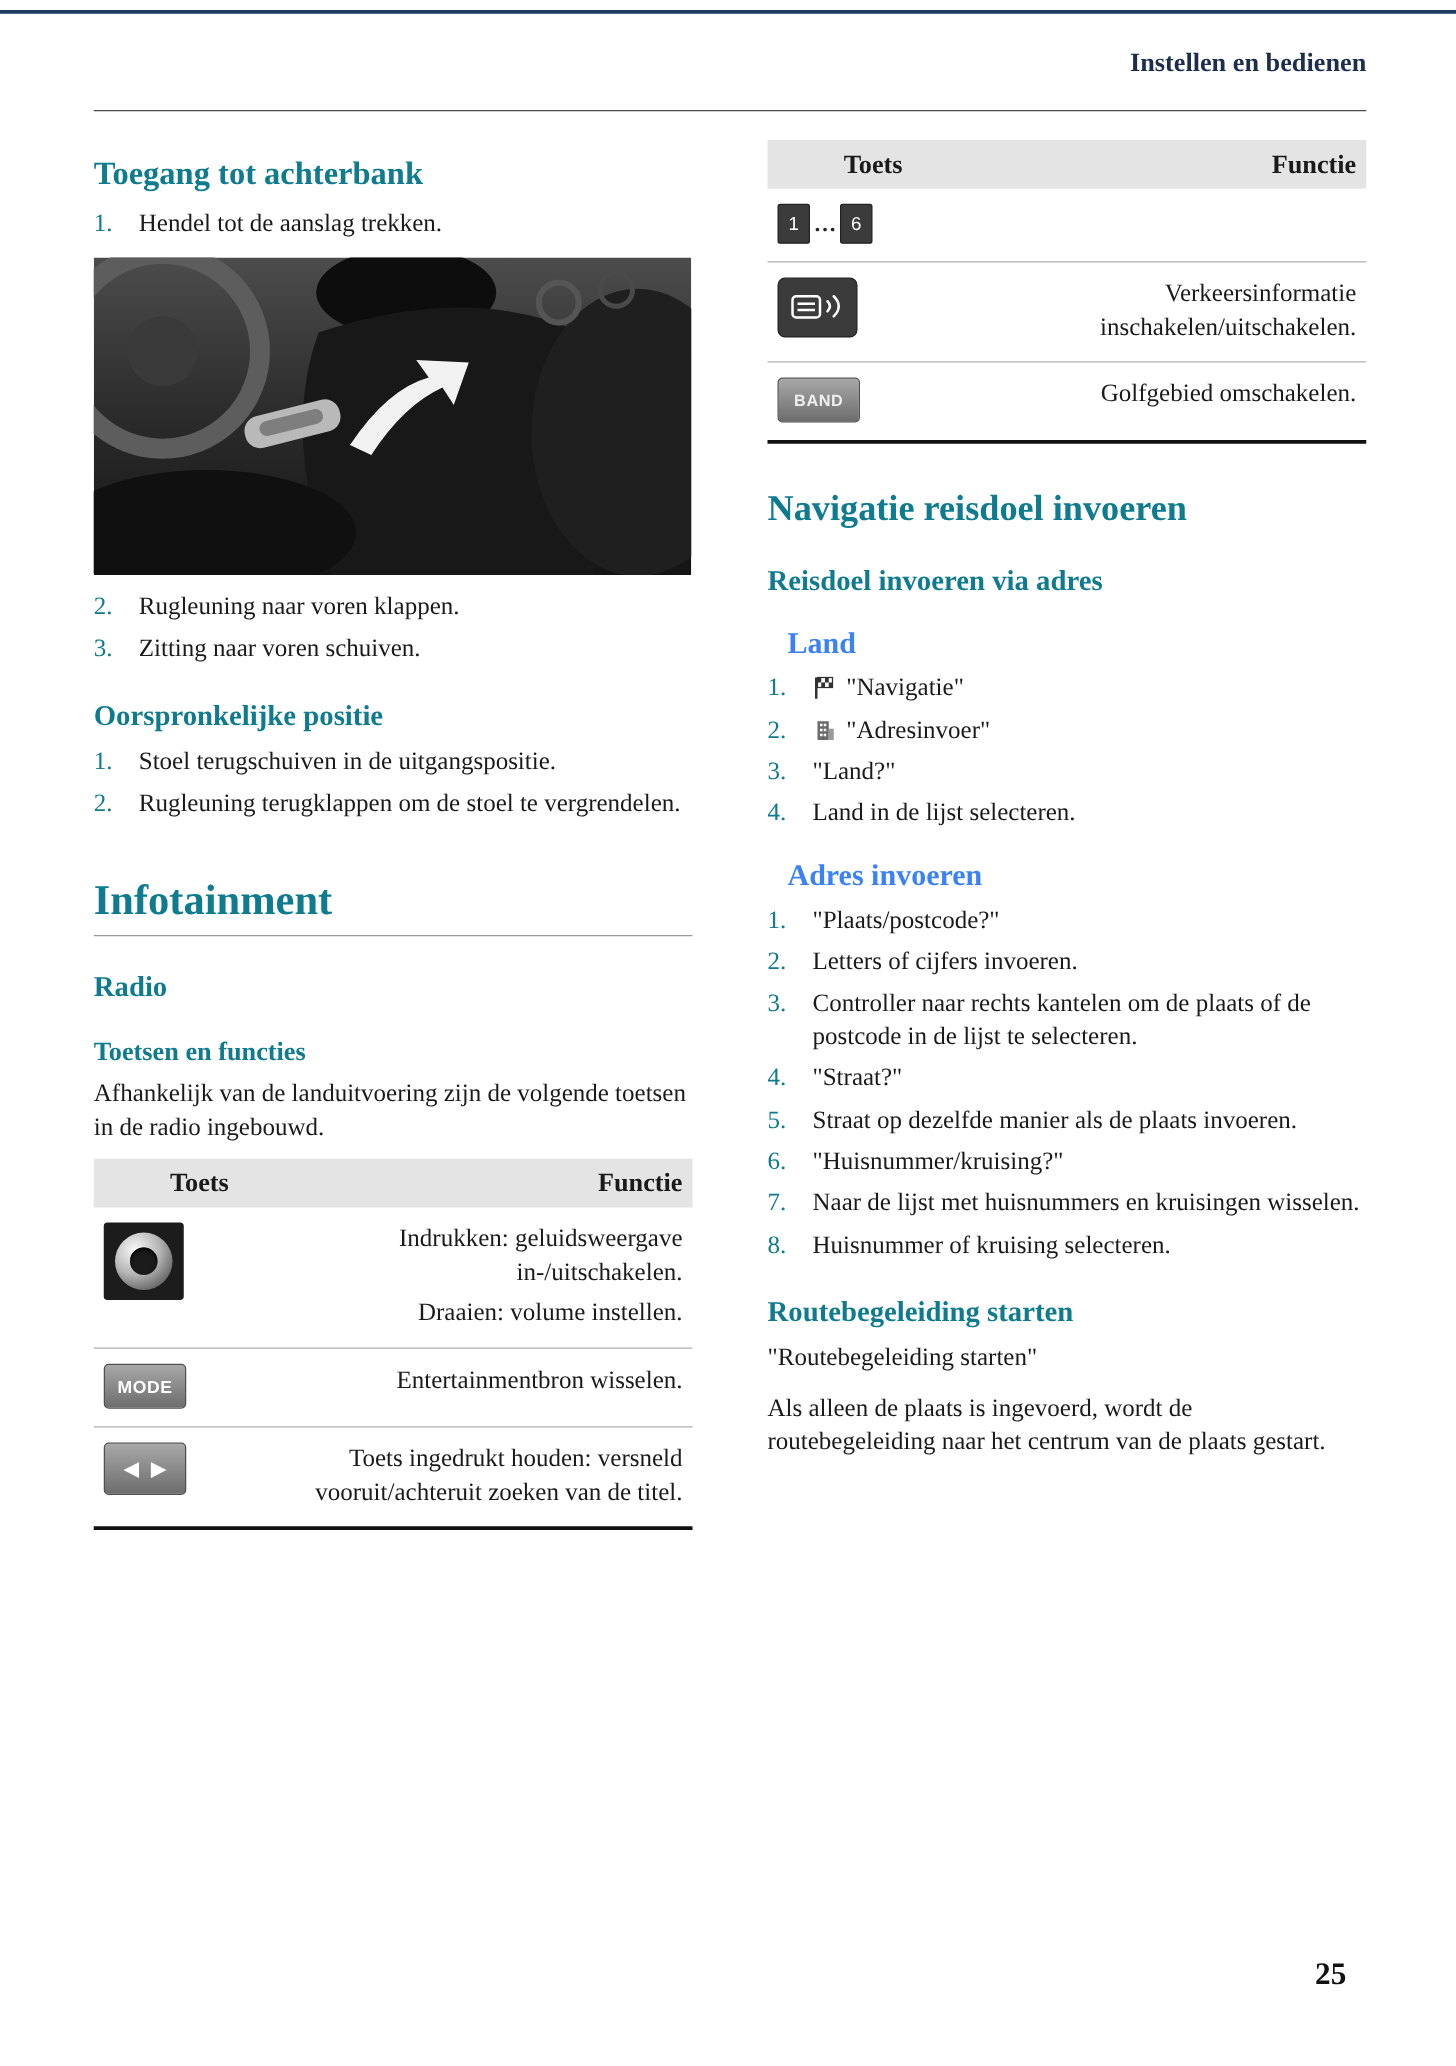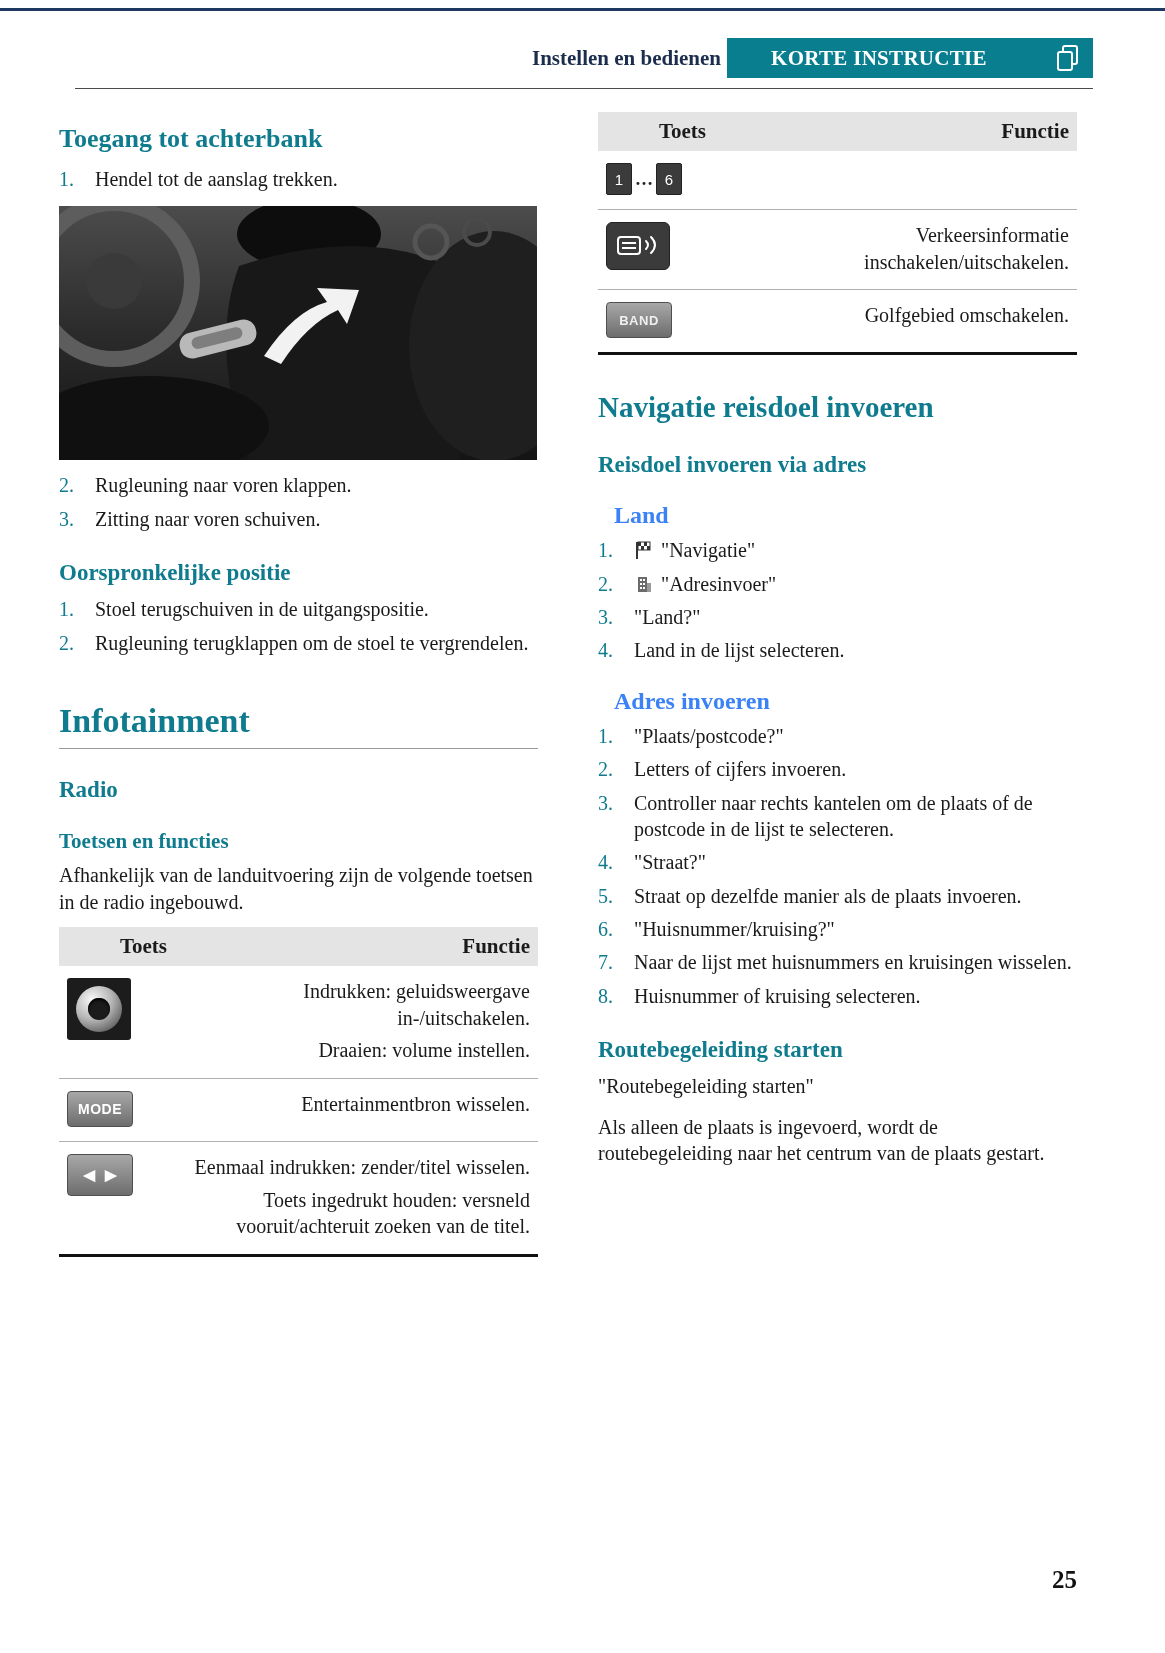--- a/index.html
+++ b/index.html
@@ -11,21 +11,21 @@
     color:#1a1a1a;
     overflow:hidden;
   }
   .topline{position:absolute;top:8px;left:0;width:1165px;height:3px;background:#1e3a63;}
   .hdr{position:absolute;top:38px;left:75px;width:1018px;display:flex;justify-content:flex-end;align-items:center;gap:6px;}
   .hdr-label{color:#1c2d4d;font-weight:bold;font-size:21px;white-space:nowrap;}
   .badge{background:#087e8f;color:#fff;display:flex;align-items:center;justify-content:space-between;
          width:366px;height:40px;padding:0 12px 0 44px;box-sizing:border-box;font-weight:bold;font-size:21px;letter-spacing:.3px;}
   .copyicon{display:flex;align-items:center;}
   .hrule{position:absolute;top:88px;left:75px;width:1018px;height:1px;background:#4a4a4a;}
-  .cols{position:absolute;top:104px;left:59px;width:1018px;display:flex;gap:60px;}
+  .cols{position:absolute;top:104px;left:75px;width:1018px;display:flex;gap:60px;}
   .col{width:489px;box-sizing:border-box;}
 
   .h-xl{font-size:34px;color:#0f7b8e;font-weight:bold;margin:46px 0 4px;}
   .h-l{font-size:26px;color:#0f7b8e;font-weight:bold;margin:20px 0 12px;}
   .h-m{font-size:23px;color:#0f7b8e;font-weight:bold;margin:28px 0 10px;}
   .h-s{font-size:21px;color:#0f7b8e;font-weight:bold;margin:26px 0 8px;}
   .h-sub{font-size:24px;color:#3b82f6;font-weight:bold;margin:24px 16px 8px;}
   .colrule{height:1px;background:#9a9a9a;margin:8px 0 14px;}
 
   .p{font-size:20px;line-height:1.33;margin:6px 0;}
@@ -68,29 +68,20 @@
   .pagenum{position:absolute;top:1566px;right:88px;font-size:25px;font-weight:bold;color:#111;}
 </style>
 </head>
 <body>
 
 <div class="page">
   <div class="topline"></div>
 
   <div class="hdr">
     <span class="hdr-label">Instellen en bedienen</span>
-    <div class="badge">
-      <span>KORTE INSTRUCTIE</span>
-      <span class="copyicon">
-        <svg width="26" height="28" viewBox="0 0 26 28">
-          <rect x="8" y="2" width="14" height="18" rx="2" fill="none" stroke="#fff" stroke-width="2"></rect>
-          <rect x="3" y="8" width="14" height="18" rx="2" fill="#087e8f" stroke="#fff" stroke-width="2"></rect>
-        </svg>
-      </span>
-    </div>
   </div>
   <div class="hrule"></div>
 
   <div class="cols">
 
     <div class="col">
       <div class="h-l">Toegang tot achterbank</div>
 
       <div class="li">
         <span class="n">1.</span>
@@ -171,21 +162,20 @@
           </span>
         </div>
         <div class="t-row">
           <span class="t-c1">
             <span class="btn-gray btn-seek">
               <span>◀</span>
               <span>▶</span>
             </span>
           </span>
           <span class="t-c2">
-            <p class="p">Eenmaal indrukken: zender/titel wisselen.</p>
             <p class="p">Toets ingedrukt houden: versneld vooruit/achteruit zoeken van de titel.</p>
           </span>
         </div>
       </div>
     </div>
 
     <div class="col">
       <div class="tbl" style="margin-top:8px;">
         <div class="t-head">
           <span class="t-c1">Toets</span>

